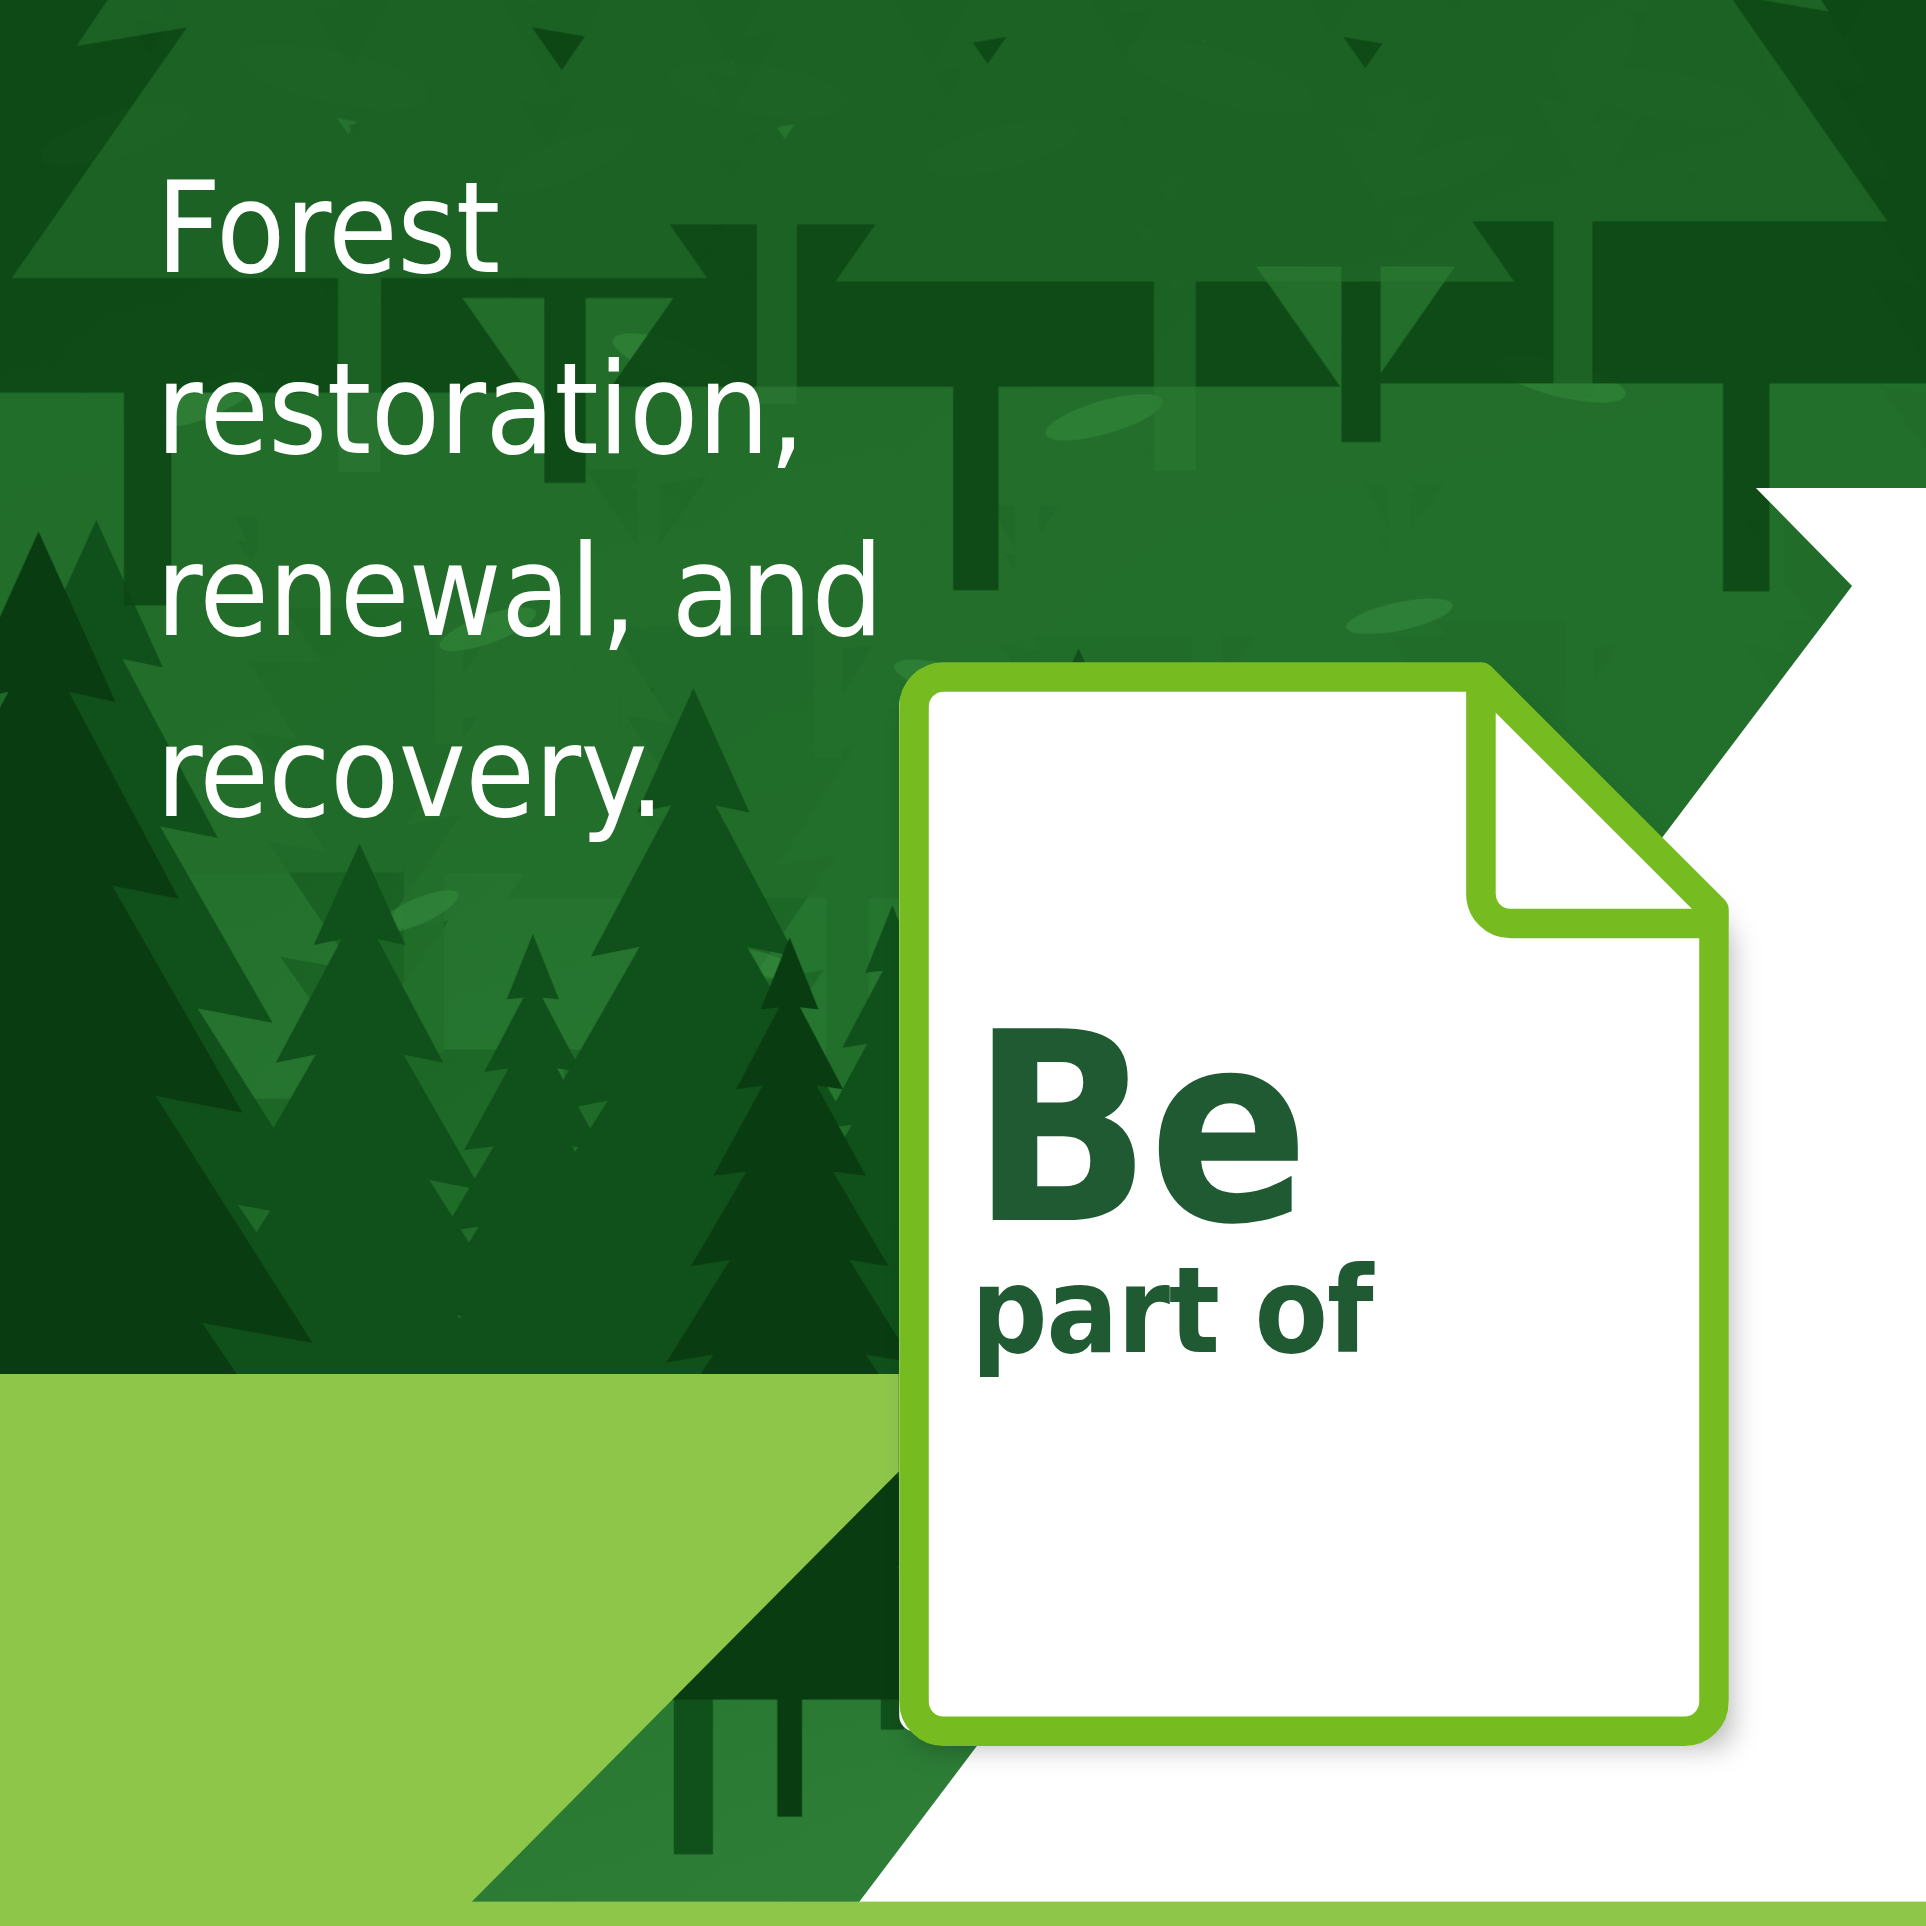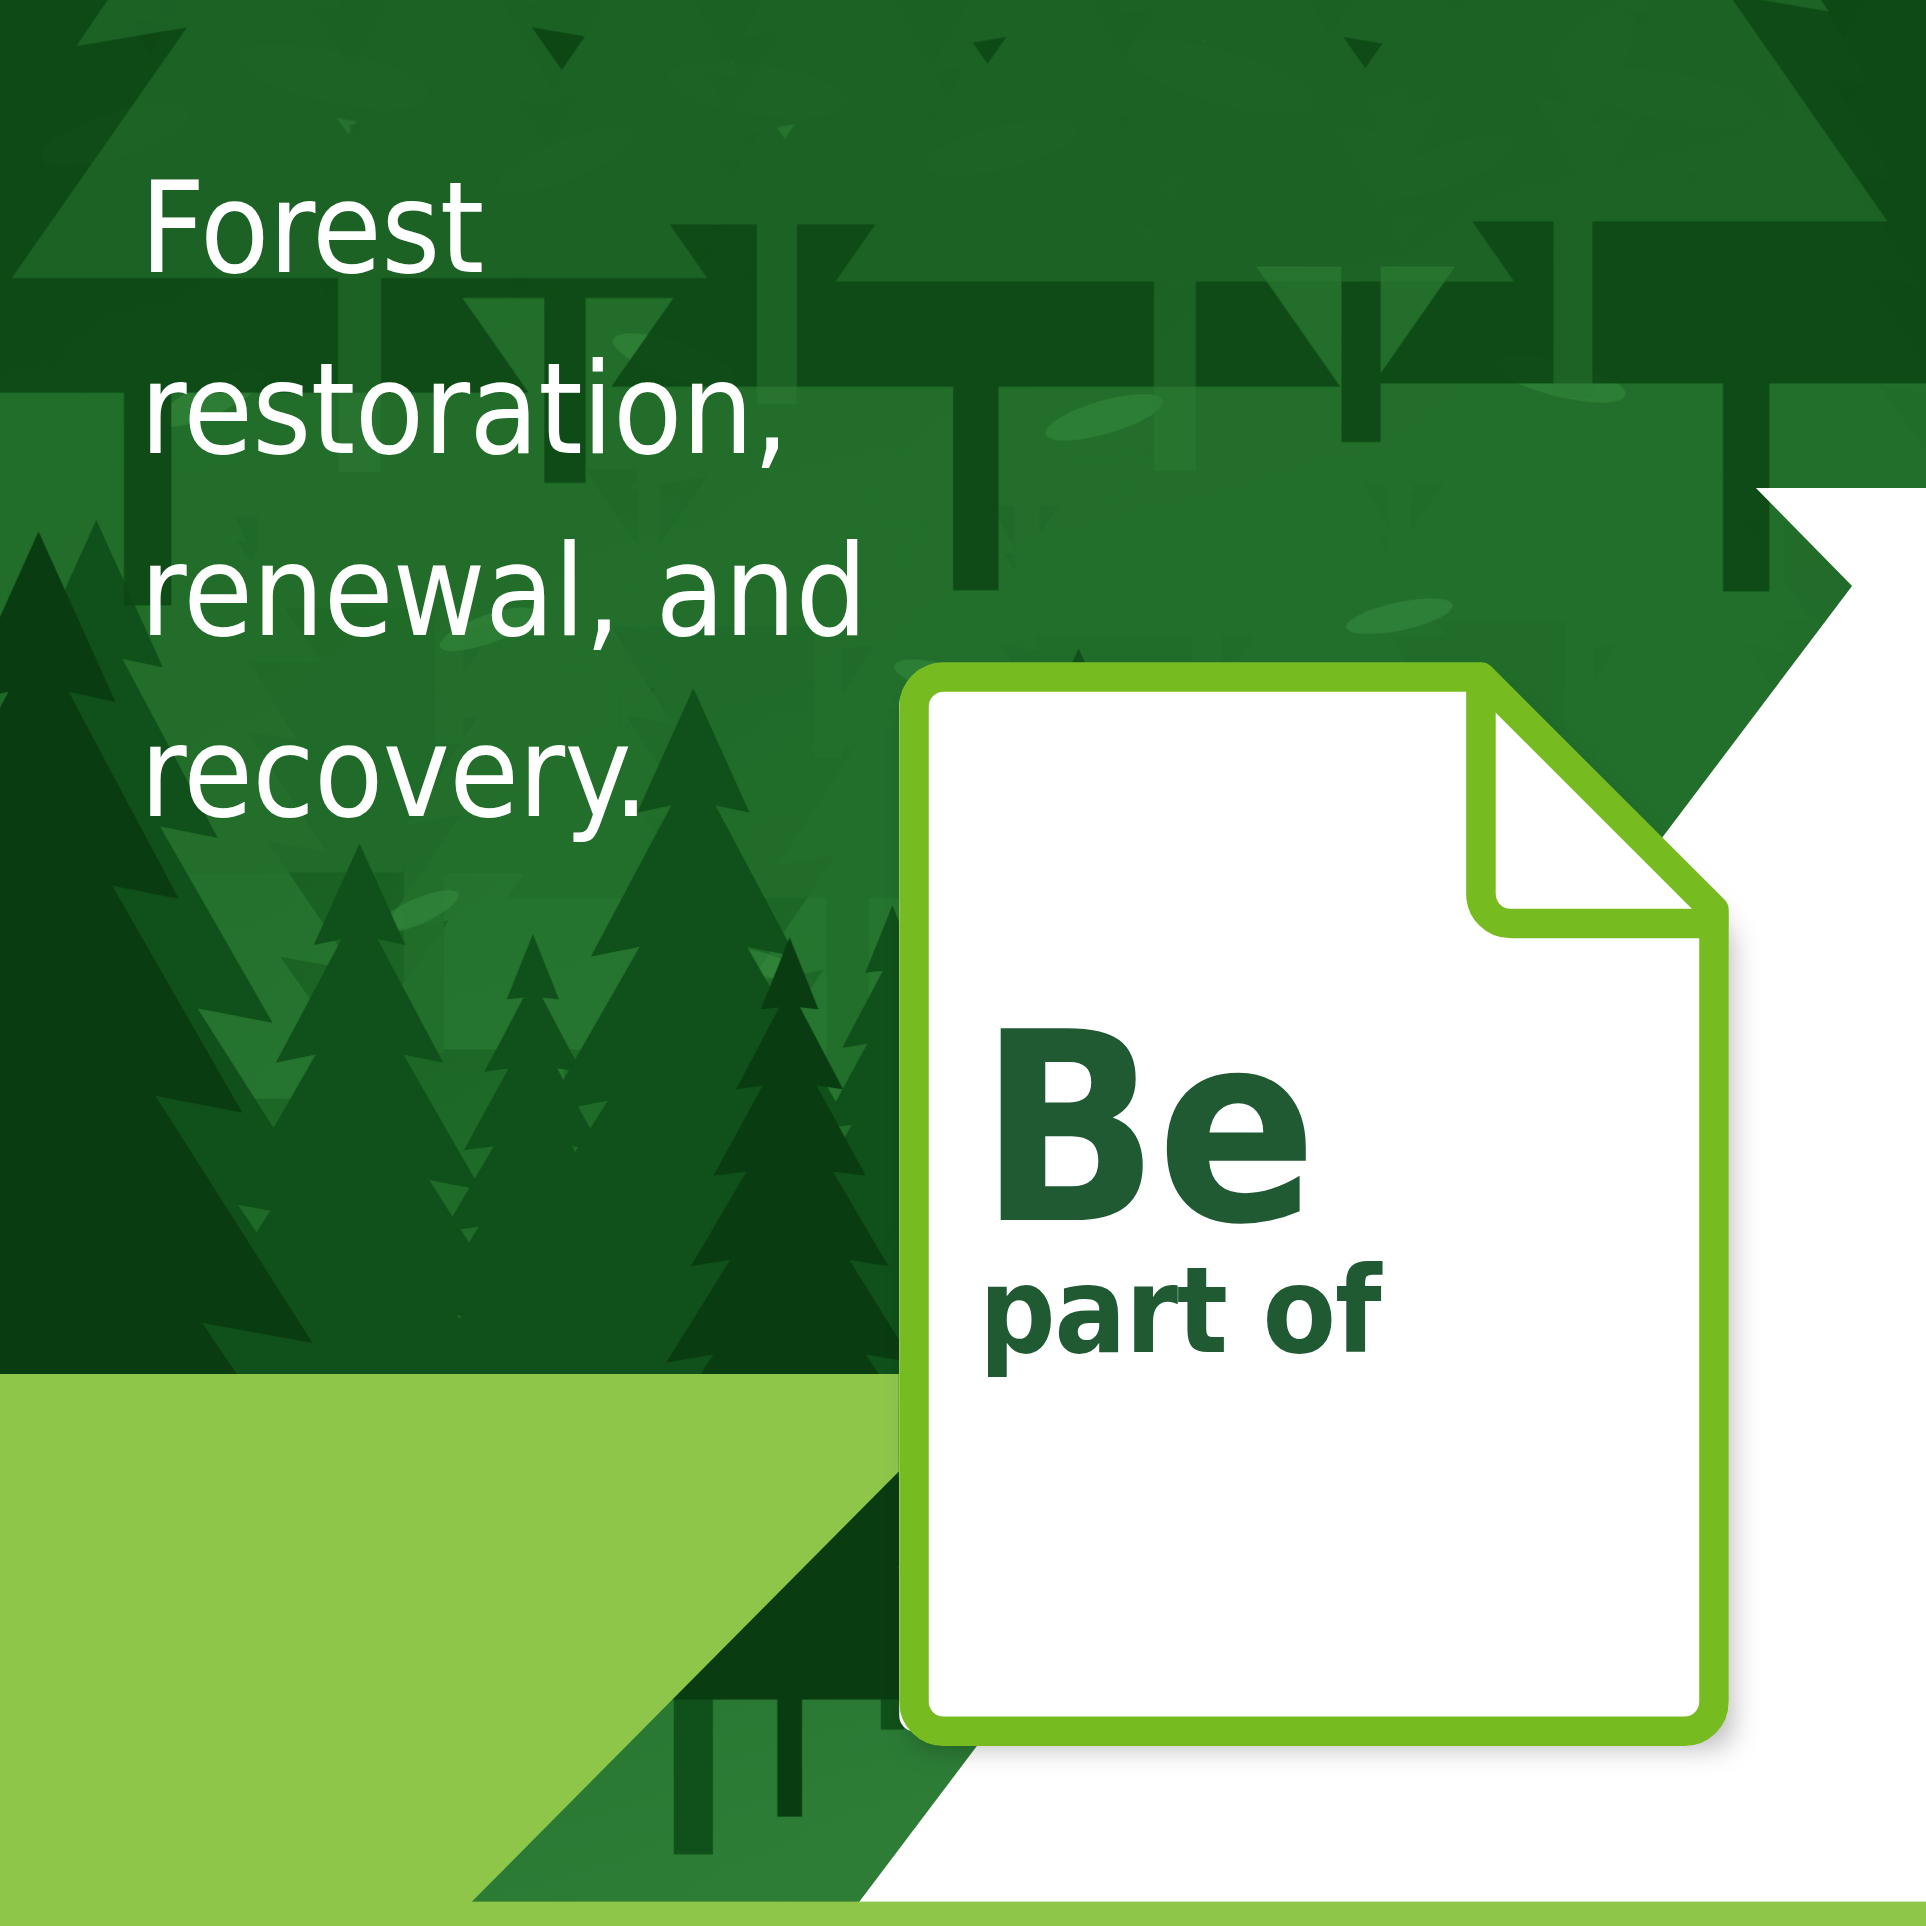--- a/index.html
+++ b/index.html
@@ -19,21 +19,21 @@
   #forest-layer{
     position:absolute;
     left:0;top:0;
     width:1926px;height:1926px;
   }
   #forest-svg{display:block;width:1926px;height:1926px;}
 
   
   #headline{
     position:absolute;
-    left:140px;
+    left:156px;
     top:138px;
     width:963px;
     color:#ffffff;
     font-size:126px;
     line-height:1.44;
     font-weight:300;
     letter-spacing:-0.6px;
     white-space:pre-line;
     font-family:"DejaVu Sans Condensed","DejaVu Sans","Liberation Sans",sans-serif;
     font-stretch:condensed;
@@ -48,21 +48,21 @@
     width:830px;
     height:1069px;
   }
   #doc-shadow-svg,#doc-svg{
     position:absolute;left:0;top:0;
     width:830px;height:1069px;
     overflow:visible;
   }
   #doc-text{
     position:absolute;
-    left:80px;
+    left:72px;
     top:337px;
     width:726px;
     color:#1F5A32;
   }
   .doc-be{
     font-size:263px;
     line-height:0.88;
     font-weight:700;
     letter-spacing:-2.6px;
     font-family:"DejaVu Sans Condensed","DejaVu Sans","Liberation Sans",sans-serif;

